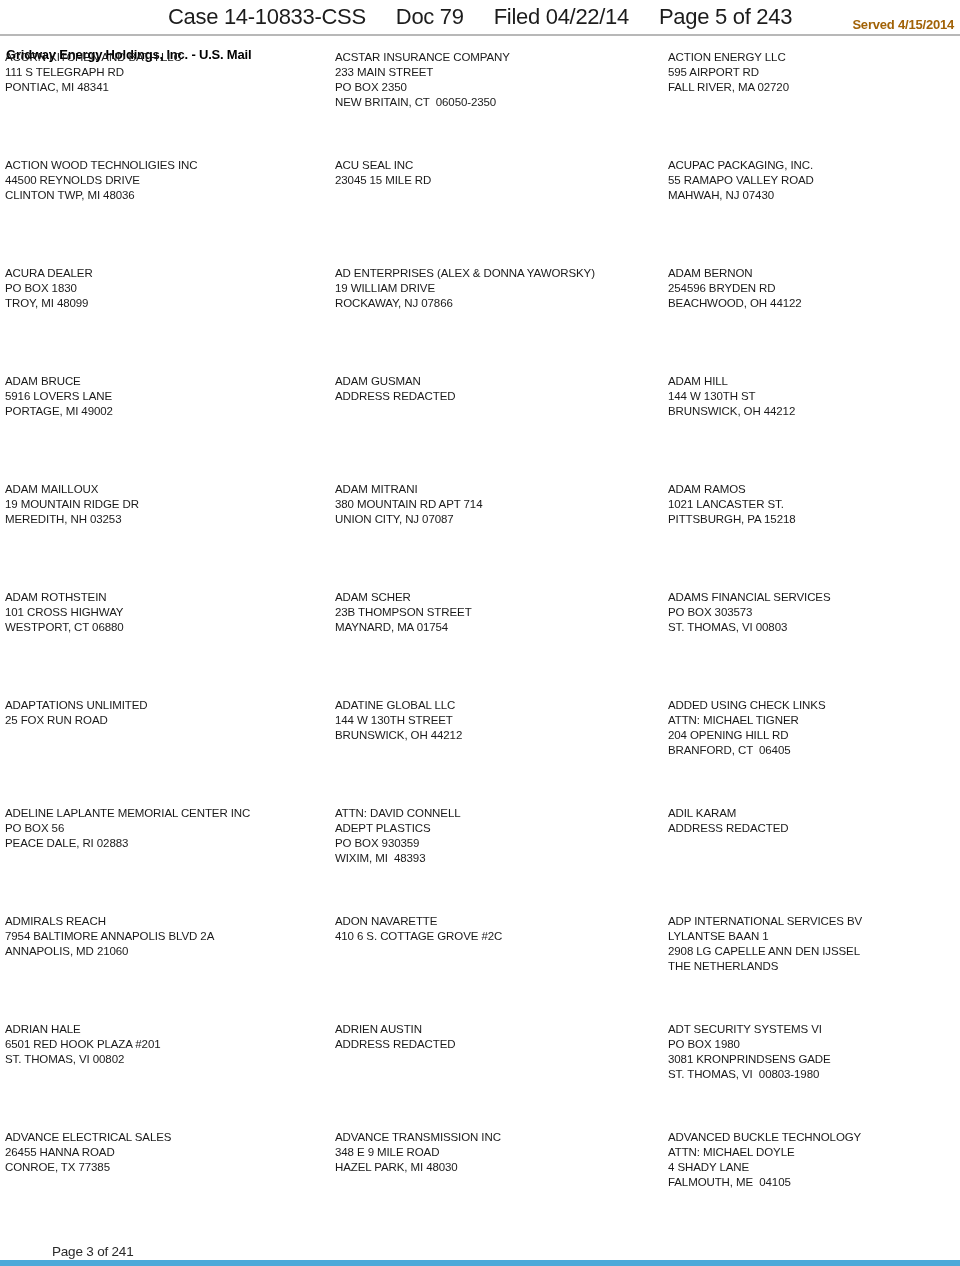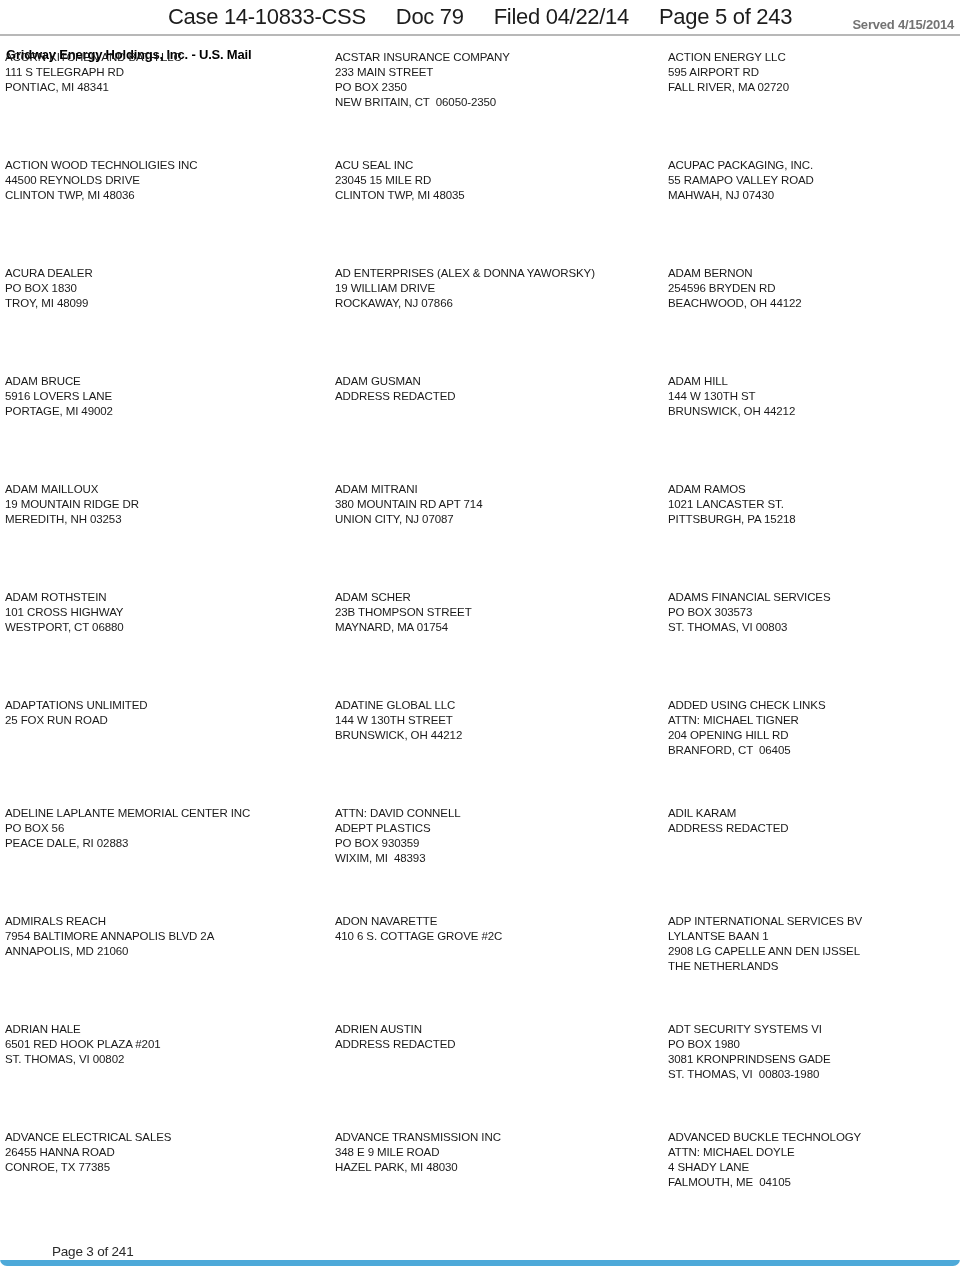--- a/index.html
+++ b/index.html
@@ -9,21 +9,20 @@
     background: #ffffff;
   }
   .page {
     position: relative;
     width: 960px;
     height: 1266px;
     background: #ffffff;
     overflow: hidden;
     font-family: "Liberation Sans", "DejaVu Sans", sans-serif;
     color: #1a1a1a;
-    border-radius: 7px;
   }
 
   
   .case-line {
     position: absolute;
     top: 4px;
     left: 50%;
     transform: translateX(-50%);
     display: flex;
     gap: 30px;
@@ -44,21 +43,21 @@
     margin-top: 32px;
   }
   .served {
     position: absolute;
     top: 17px;
     right: 6px;
     font-size: 13px;
     font-weight: bold;
     letter-spacing: -0.2px;
     white-space: nowrap;
-    color: #737373;
+    color: #a16207;
   }
   .header-rule {
     position: absolute;
     top: 34px;
     left: 0;
     width: 960px;
     height: 2px;
     background: #b8b8b8;
   }
 
@@ -137,21 +136,20 @@
         <div class="addr-line">FALL RIVER, MA 02720</div>
       </div>
       <div class="addr">
         <div class="addr-line">ACTION WOOD TECHNOLIGIES INC</div>
         <div class="addr-line">44500 REYNOLDS DRIVE</div>
         <div class="addr-line">CLINTON TWP, MI 48036</div>
       </div>
       <div class="addr">
         <div class="addr-line">ACU SEAL INC</div>
         <div class="addr-line">23045 15 MILE RD</div>
-        <div class="addr-line">CLINTON TWP, MI 48035</div>
       </div>
       <div class="addr">
         <div class="addr-line">ACUPAC PACKAGING, INC.</div>
         <div class="addr-line">55 RAMAPO VALLEY ROAD</div>
         <div class="addr-line">MAHWAH, NJ 07430</div>
       </div>
       <div class="addr">
         <div class="addr-line">ACURA DEALER</div>
         <div class="addr-line">PO BOX 1830</div>
         <div class="addr-line">TROY, MI 48099</div>

